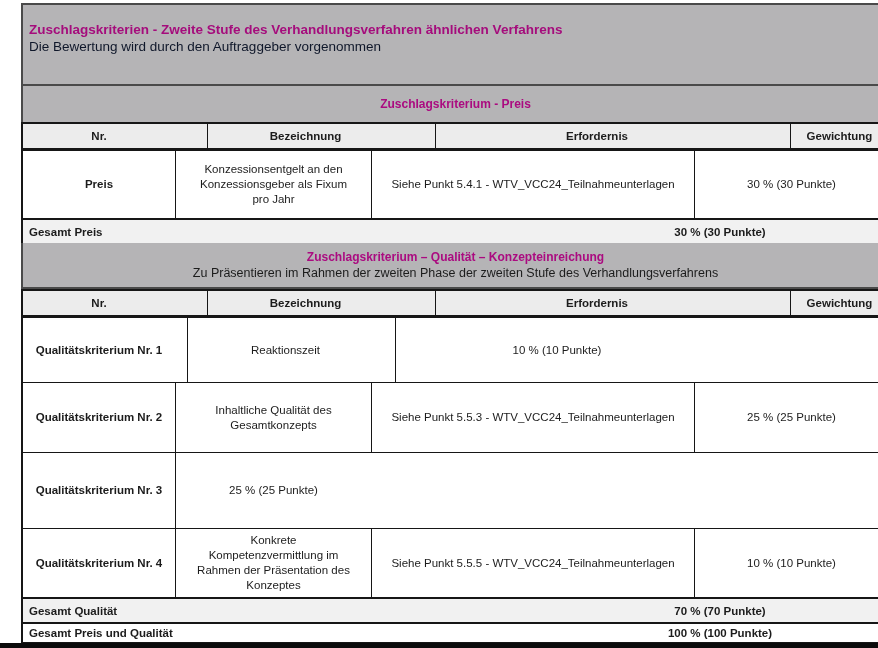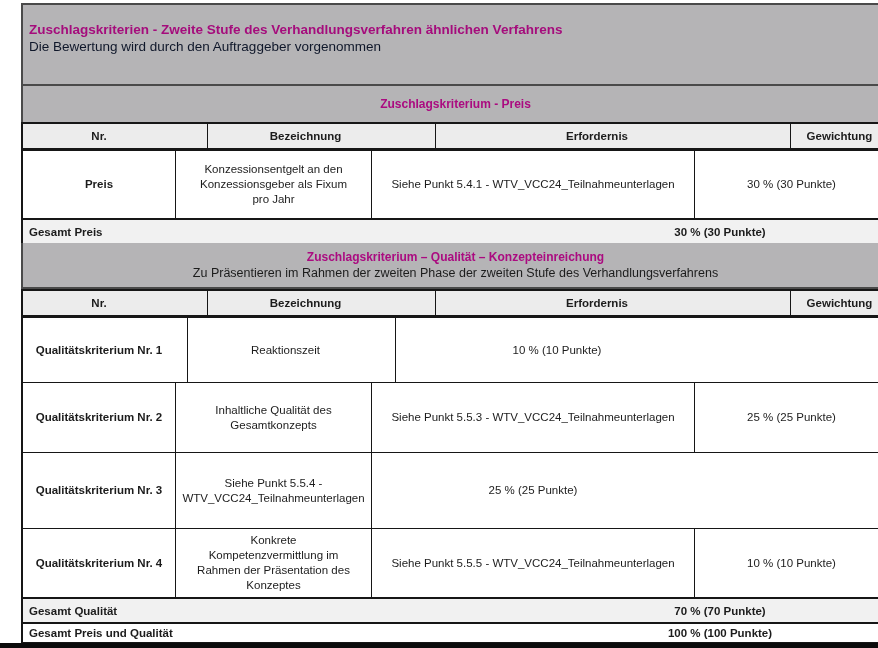--- a/index.html
+++ b/index.html
@@ -105,21 +105,20 @@
         <div class="cell">10 % (10 Punkte)</div>
       </div>
       <div class="trow r-q2">
         <div class="cell col-nr">Qualitätskriterium Nr. 2</div>
         <div class="cell col-bez">Inhaltliche Qualität des Gesamtkonzepts</div>
         <div class="cell">Siehe Punkt 5.5.3 - WTV_VCC24_Teilnahmeunterlagen</div>
         <div class="cell">25 % (25 Punkte)</div>
       </div>
       <div class="trow r-q3">
         <div class="cell col-nr">Qualitätskriterium Nr. 3</div>
-        <div class="cell">Siehe Punkt 5.5.4 - WTV_VCC24_Teilnahmeunterlagen</div>
         <div class="cell">25 % (25 Punkte)</div>
       </div>
       <div class="trow r-q4">
         <div class="cell col-nr">Qualitätskriterium Nr. 4</div>
         <div class="cell col-bez">Konkrete Kompetenzvermittlung im Rahmen der Präsentation des Konzeptes</div>
         <div class="cell">Siehe Punkt 5.5.5 - WTV_VCC24_Teilnahmeunterlagen</div>
         <div class="cell">10 % (10 Punkte)</div>
       </div>
     </div>
 

